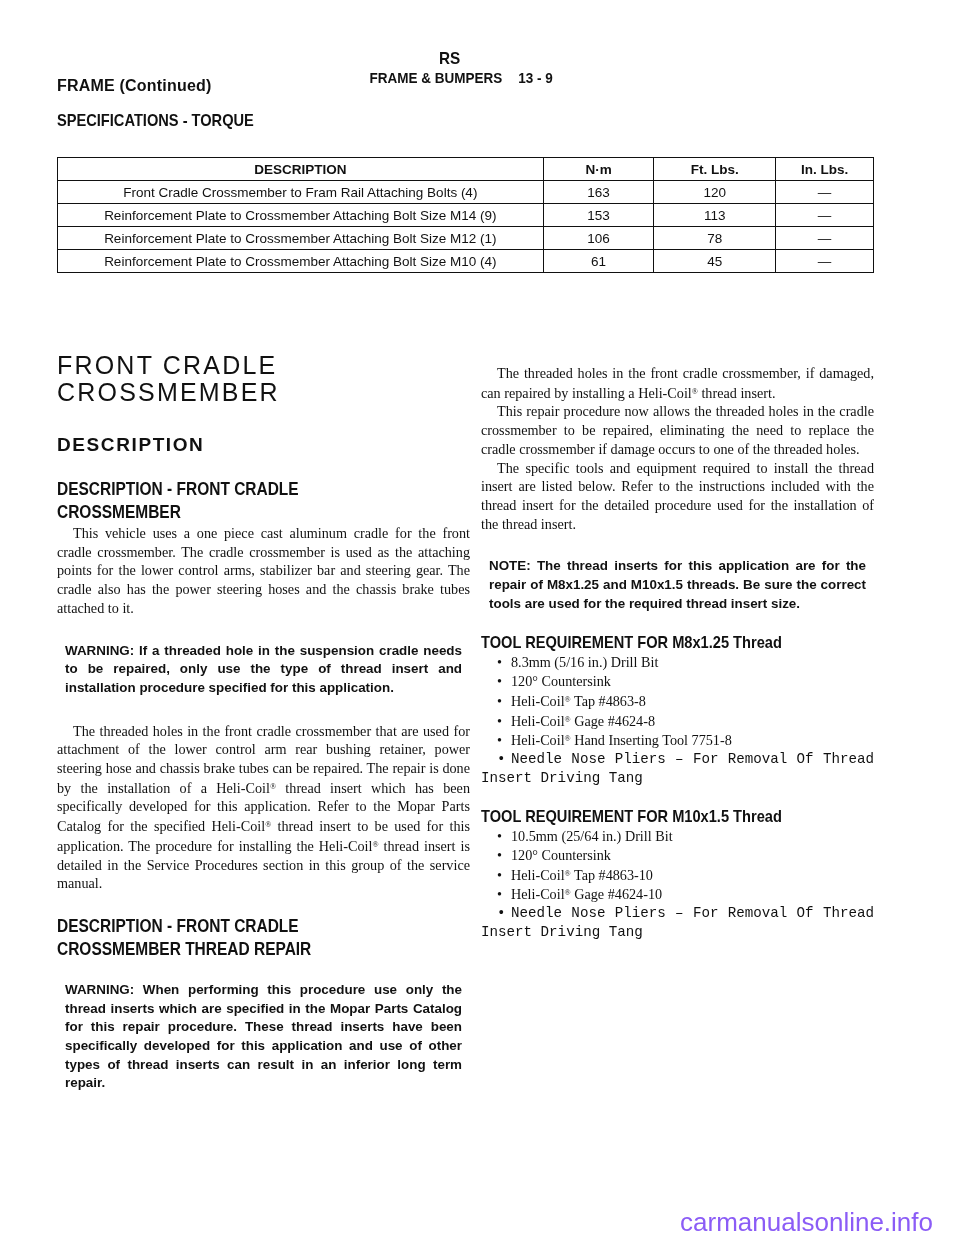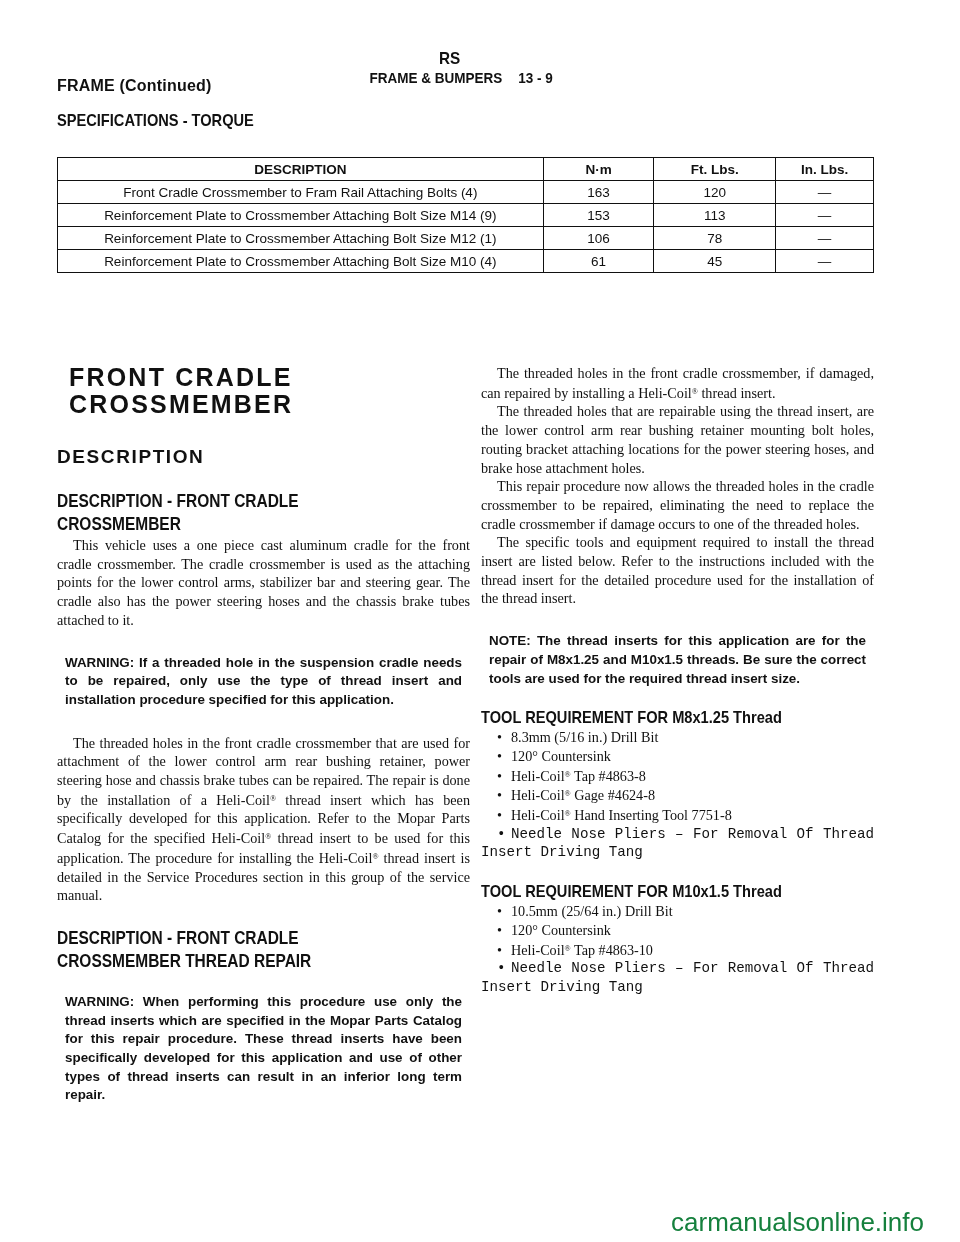--- a/index.html
+++ b/index.html
@@ -18,36 +18,36 @@
   
   table.torque { position: absolute; left: 57px; top: 157px; width: 817px; border-collapse: collapse; font-family: "Liberation Sans", sans-serif; font-size: 13.5px; }
   table.torque th, table.torque td { border: 1.5px solid #111; text-align: center; height: 22px; padding: 0 4px; white-space: nowrap; }
   table.torque th { font-weight: bold; }
   col.c1 { width: 486px; } col.c2 { width: 111px; } col.c3 { width: 122px; } col.c4 { width: 98px; }
 
   
   .col-left { position: absolute; left: 57px; top: 352px; width: 413px; }
   .col-right { position: absolute; left: 481px; top: 364px; width: 393px; }
 
-  .h1 { font-family: "Liberation Sans", sans-serif; font-weight: bold; font-size: 25px; line-height: 27px; letter-spacing: 2.2px; margin: 12px; }
+  .h1 { font-family: "Liberation Sans", sans-serif; font-weight: normal; font-size: 25px; line-height: 27px; letter-spacing: 2.2px; margin: 0; }
   .h2 { font-family: "Liberation Sans", sans-serif; font-weight: bold; font-size: 19px; letter-spacing: 1.6px; margin: 28px 0 0 0; line-height: 22px; }
   .h3 { font-family: "Liberation Sans", sans-serif; font-weight: bold; font-size: 18px; line-height: 23px; margin: 22px 0 0 0; transform: scaleX(0.86); transform-origin: left top; width: 116%; }
   .h3.tool { margin-top: 20px; font-size: 17px; line-height: 20px; }
 
   p.body { font-family: "Liberation Serif", serif; font-size: 14.2px; line-height: 18.7px; margin: 0; text-align: justify; text-indent: 16px; }
   p.warn { font-family: "Liberation Sans", sans-serif; font-weight: bold; font-size: 13.4px; line-height: 18.7px; margin: 8px; text-align: justify; }
   .sp { height: 16px; }
   sup.reg { font-size: 8px; vertical-align: 4px; }
 
   ul.tools { list-style: none; margin: 0; padding: 0; font-family: "Liberation Serif", serif; font-size: 14.2px; line-height: 18.7px; }
   ul.tools li { padding-left: 16px; text-align: justify; }
   ul.tools li.wrap { padding-left: 0; text-indent: 16px; font-family: Liberation Mono, monospace; }
   .bullet { display: inline-block; width: 14px; text-indent: 0; }
 
-  .watermark { position: absolute; right: 36px; top: 1207px; font-family: "Liberation Sans", sans-serif; font-size: 26px; color: #15803d; }
+  .watermark { position: absolute; right: 27px; top: 1207px; font-family: "Liberation Sans", sans-serif; font-size: 26px; color: #8b5cf6; }
 </style>
 </head>
 <body>
 
 <div class="running-header">
   <span class="rh-left">RS</span>
   <span class="rh-rule"></span>
   <span class="rh-right">
     <span>FRAME &amp; BUMPERS</span><span class="pg">13 - 9</span>
   </span>
@@ -117,38 +117,38 @@
   <h3 class="h3">
     <span>DESCRIPTION - FRONT CRADLE</span><br>
     <span>CROSSMEMBER THREAD REPAIR</span>
   </h3>
   <div style="height:12px"></div>
   <p class="warn">WARNING: When performing this procedure use only the thread inserts which are specified in the Mopar Parts Catalog for this repair procedure. These thread inserts have been specifically developed for this application and use of other types of thread inserts can result in an inferior long term repair.</p>
 </div>
 
 <div class="col-right">
   <p class="body"><span>The threaded holes in the front cradle crossmember, if damaged, can repaired by installing a Heli-Coil</span><sup class="reg">®</sup><span> thread insert.</span></p>
-  <p class="body">The threaded holes that are repairable using the thread insert, are the lower control arm rear bushing retainer mounting bolt holes, routing bracket attaching locations for the power steering hoses, and brake hose attachment holes.</p>
   <p class="body">This repair procedure now allows the threaded holes in the cradle crossmember to be repaired, eliminating the need to replace the cradle crossmember if damage occurs to one of the threaded holes.</p>
   <p class="body">The specific tools and equipment required to install the thread insert are listed below. Refer to the instructions included with the thread insert for the detailed procedure used for the installation of the thread insert.</p>
   <div class="sp"></div>
   <p class="warn">NOTE: The thread inserts for this application are for the repair of M8x1.25 and M10x1.5 threads. Be sure the correct tools are used for the required thread insert size.</p>
 
   <h3 class="h3 tool">TOOL REQUIREMENT FOR M8x1.25 Thread</h3>
   <ul class="tools">
     <li><span class="bullet">•</span><span>8.3mm (5/16 in.) Drill Bit</span></li>
     <li><span class="bullet">•</span><span>120° Countersink</span></li>
     <li><span class="bullet">•</span><span>Heli-Coil</span><sup class="reg">®</sup> <span>Tap #4863-8</span></li>
     <li><span class="bullet">•</span><span>Heli-Coil</span><sup class="reg">®</sup> <span>Gage #4624-8</span></li>
     <li><span class="bullet">•</span><span>Heli-Coil</span><sup class="reg">®</sup> <span>Hand Inserting Tool 7751-8</span></li>
     <li class="wrap"><span class="bullet">•</span><span>Needle Nose Pliers – For Removal Of Thread Insert Driving Tang</span></li>
   </ul>
 
   <h3 class="h3 tool">TOOL REQUIREMENT FOR M10x1.5 Thread</h3>
   <ul class="tools">
     <li><span class="bullet">•</span><span>10.5mm (25/64 in.) Drill Bit</span></li>
     <li><span class="bullet">•</span><span>120° Countersink</span></li>
     <li><span class="bullet">•</span><span>Heli-Coil</span><sup class="reg">®</sup> <span>Tap #4863-10</span></li>
+    <li><span class="bullet">•</span><span>Heli-Coil</span><sup class="reg">®</sup> <span>Gage #4624-10</span></li>
     <li class="wrap"><span class="bullet">•</span><span>Needle Nose Pliers – For Removal Of Thread Insert Driving Tang</span></li>
   </ul>
 </div>
 
 <div class="watermark">carmanualsonline.info</div>
 
 </body></html>

